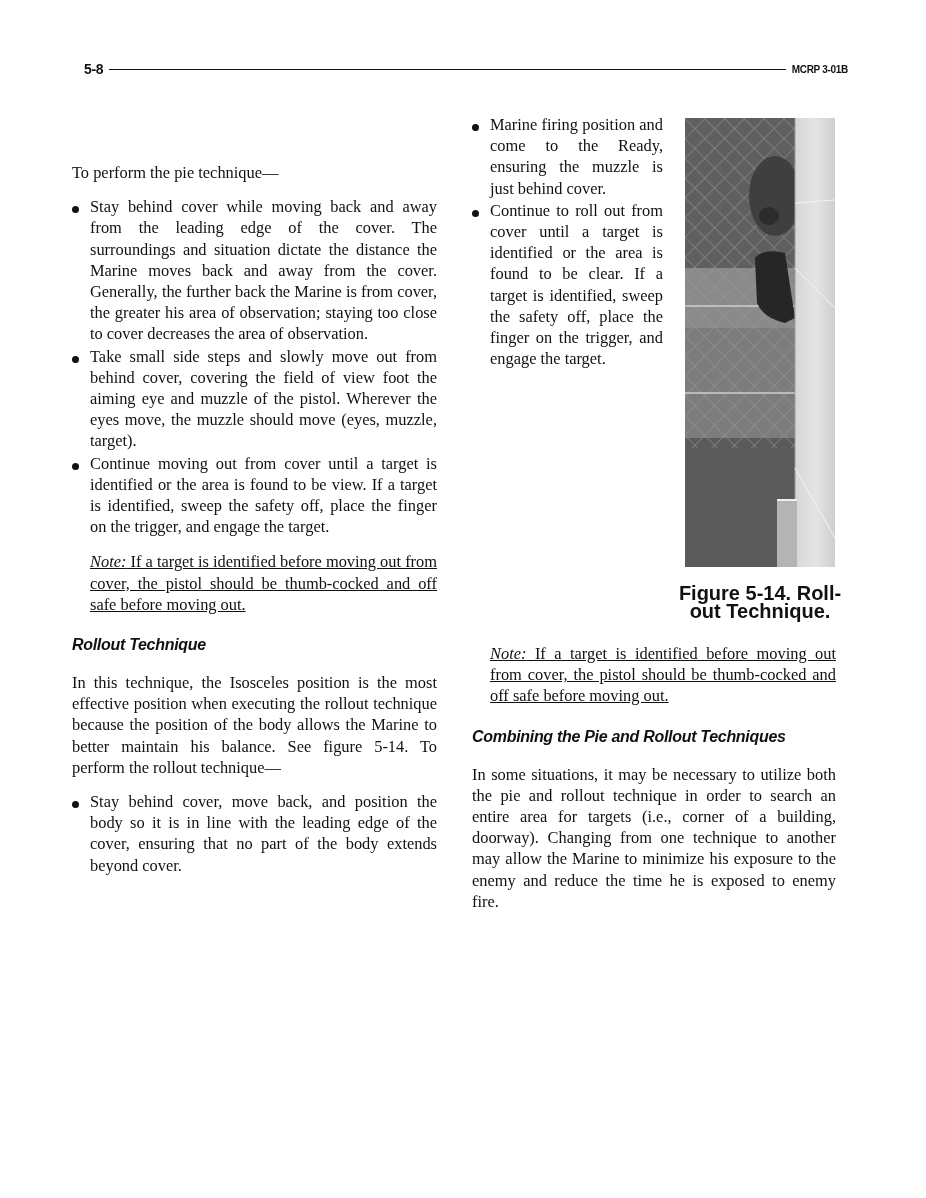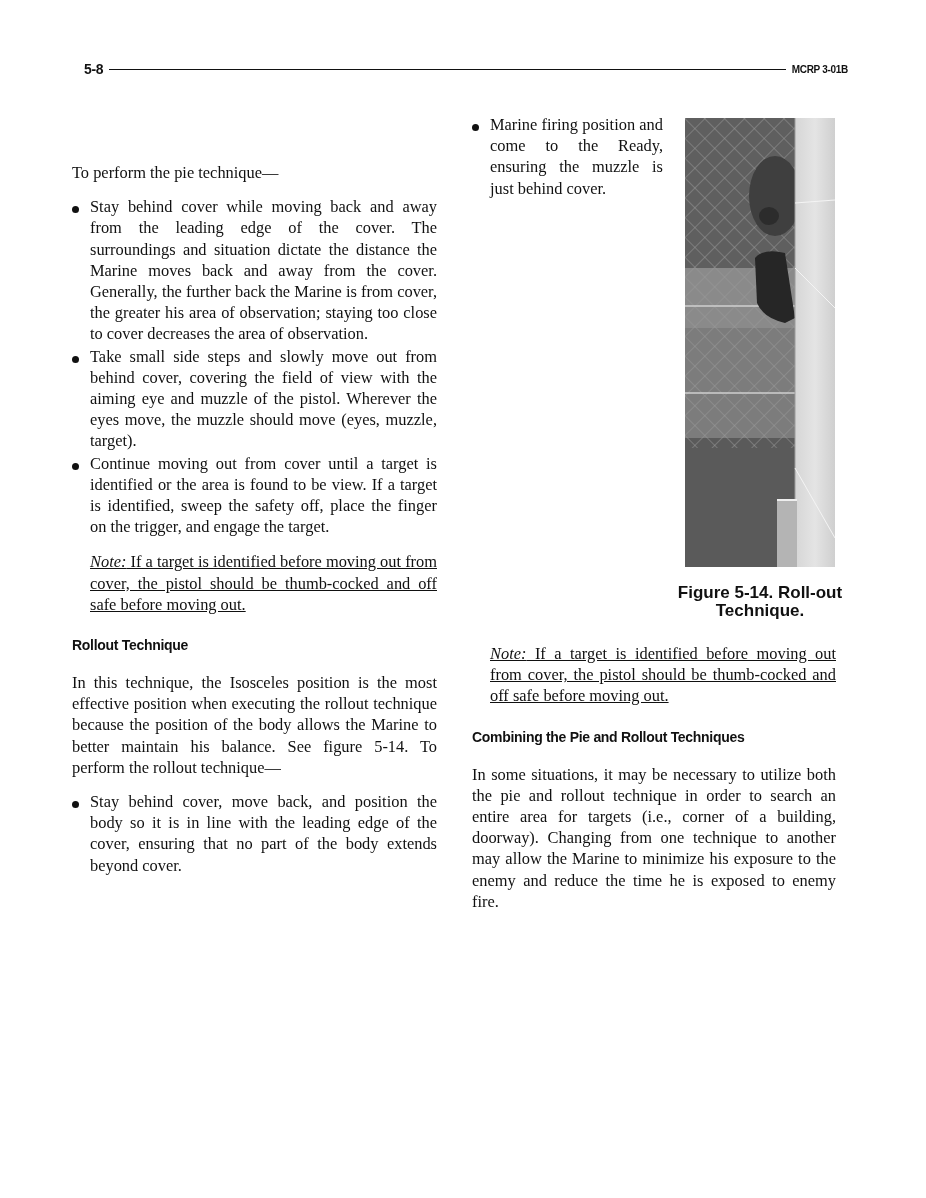--- a/index.html
+++ b/index.html
@@ -15,53 +15,54 @@
   .col-right-top { left: 472px; top: 114px; width: 191px; }
   .col-right-bottom { left: 472px; top: 643px; width: 364px; }
 
   p { margin: 0; }
   .lead { margin-bottom: 13px; }
   ul.bullets { list-style: none; margin: 0; padding: 0; }
   ul.bullets li { position: relative; padding-left: 18px; margin-bottom: 1px; }
   ul.bullets li .dot { position: absolute; left: 0; top: 10px; width: 7px; height: 7px; border-radius: 50%; background: #111; }
   .note { padding-left: 18px; margin-top: 14px; text-decoration: underline; }
   .note em { font-style: italic; }
-  h3.sub { font-family: "Liberation Sans", sans-serif; font-weight: bold; font-size: 14px; line-height: 20px; margin: 20px 0 17px 0; letter-spacing: -0.3px; text-align: left; }
+  h3.sub { font-family: "Liberation Sans", sans-serif; font-weight: bold; font-size: 16px; line-height: 20px; margin: 20px 0 17px 0; letter-spacing: -0.3px; text-align: left; font-style: italic; }
 
   .figure { position: absolute; left: 685px; top: 118px; width: 150px; height: 449px; overflow: hidden; background: #7a7a7a; }
   .figure svg { display: block; }
-  .fig-caption { position: absolute; left: 672px; top: 584px; width: 176px; text-align: center; font-family: "Liberation Sans", sans-serif; font-weight: bold; font-size: 17px; line-height: 18px; }
+  .fig-caption { position: absolute; left: 672px; top: 584px; width: 176px; text-align: center; font-family: "Liberation Sans", sans-serif; font-weight: bold; font-size: 20px; line-height: 18px; }
 </style>
 </head>
 <body>
 
 <div class="running-head">
   <span class="folio">5-8</span>
   <span class="rule"></span>
   <span class="pubno">MCRP 3-01B</span>
 </div>
 
 <div class="col col-left">
   <p class="lead">To perform the pie technique—</p>
   <ul class="bullets">
     <li><span class="dot"></span><span>Stay behind cover while moving back and away from the leading edge of the cover. The surroundings and situation dictate the distance the Marine moves back and away from the cover. Generally, the further back the Marine is from cover, the greater his area of observation; staying too close to cover decreases the area of observation.</span></li>
-    <li><span class="dot"></span><span>Take small side steps and slowly move out from behind cover, covering the field of view with the aiming eye and muzzle of the pistol. Wherever the eyes move, the muzzle should move (eyes, muzzle, target).</span></li>
+    <li><span class="dot"></span><span>Take small side steps and slowly move out from behind cover, covering the field of view foot the aiming eye and muzzle of the pistol. Wherever the eyes move, the muzzle should move (eyes, muzzle, target).</span></li>
     <li><span class="dot"></span><span>Continue moving out from cover until a target is identified or the area is found to be view. If a target is identified, sweep the safety off, place the finger on the trigger, and engage the target.</span></li>
   </ul>
   <p class="note"><em>Note:</em><span> If a target is identified before moving out from cover, the pistol should be thumb-cocked and off safe before moving out.</span></p>
   <h3 class="sub">Rollout Technique</h3>
   <p class="lead">In this technique, the Isosceles position is the most effective position when executing the rollout technique because the position of the body allows the Marine to better maintain his balance. See figure 5-14. To perform the rollout technique—</p>
   <ul class="bullets">
     <li><span class="dot"></span><span>Stay behind cover, move back, and position the body so it is in line with the leading edge of the cover, ensuring that no part of the body extends beyond cover.</span></li>
   </ul>
 </div>
 
 <div class="col col-right-top">
   <ul class="bullets">
     <li><span class="dot"></span><span>Marine firing position and come to the Ready, ensuring the muzzle is just behind cover.</span></li>
+    <li><span class="dot"></span><span>Continue to roll out from cover until a target is identified or the area is found to be clear. If a target is identified, sweep the safety off, place the finger on the trigger, and engage the target.</span></li>
   </ul>
 </div>
 
 <div class="figure" title="Marine peering around the edge of a wall in front of a chain-link fence">
   <svg width="150" height="449" viewBox="0 0 150 449" xmlns="http://www.w3.org/2000/svg">
     <defs>
       <pattern id="fence" width="14" height="14" patternUnits="userSpaceOnUse" patternTransform="rotate(45)">
         <rect width="14" height="14" fill="none"></rect>
         <line x1="0" y1="0" x2="0" y2="14" stroke="#9a9a9a" stroke-width="1"></line>
         <line x1="0" y1="0" x2="14" y2="0" stroke="#9a9a9a" stroke-width="1"></line>

